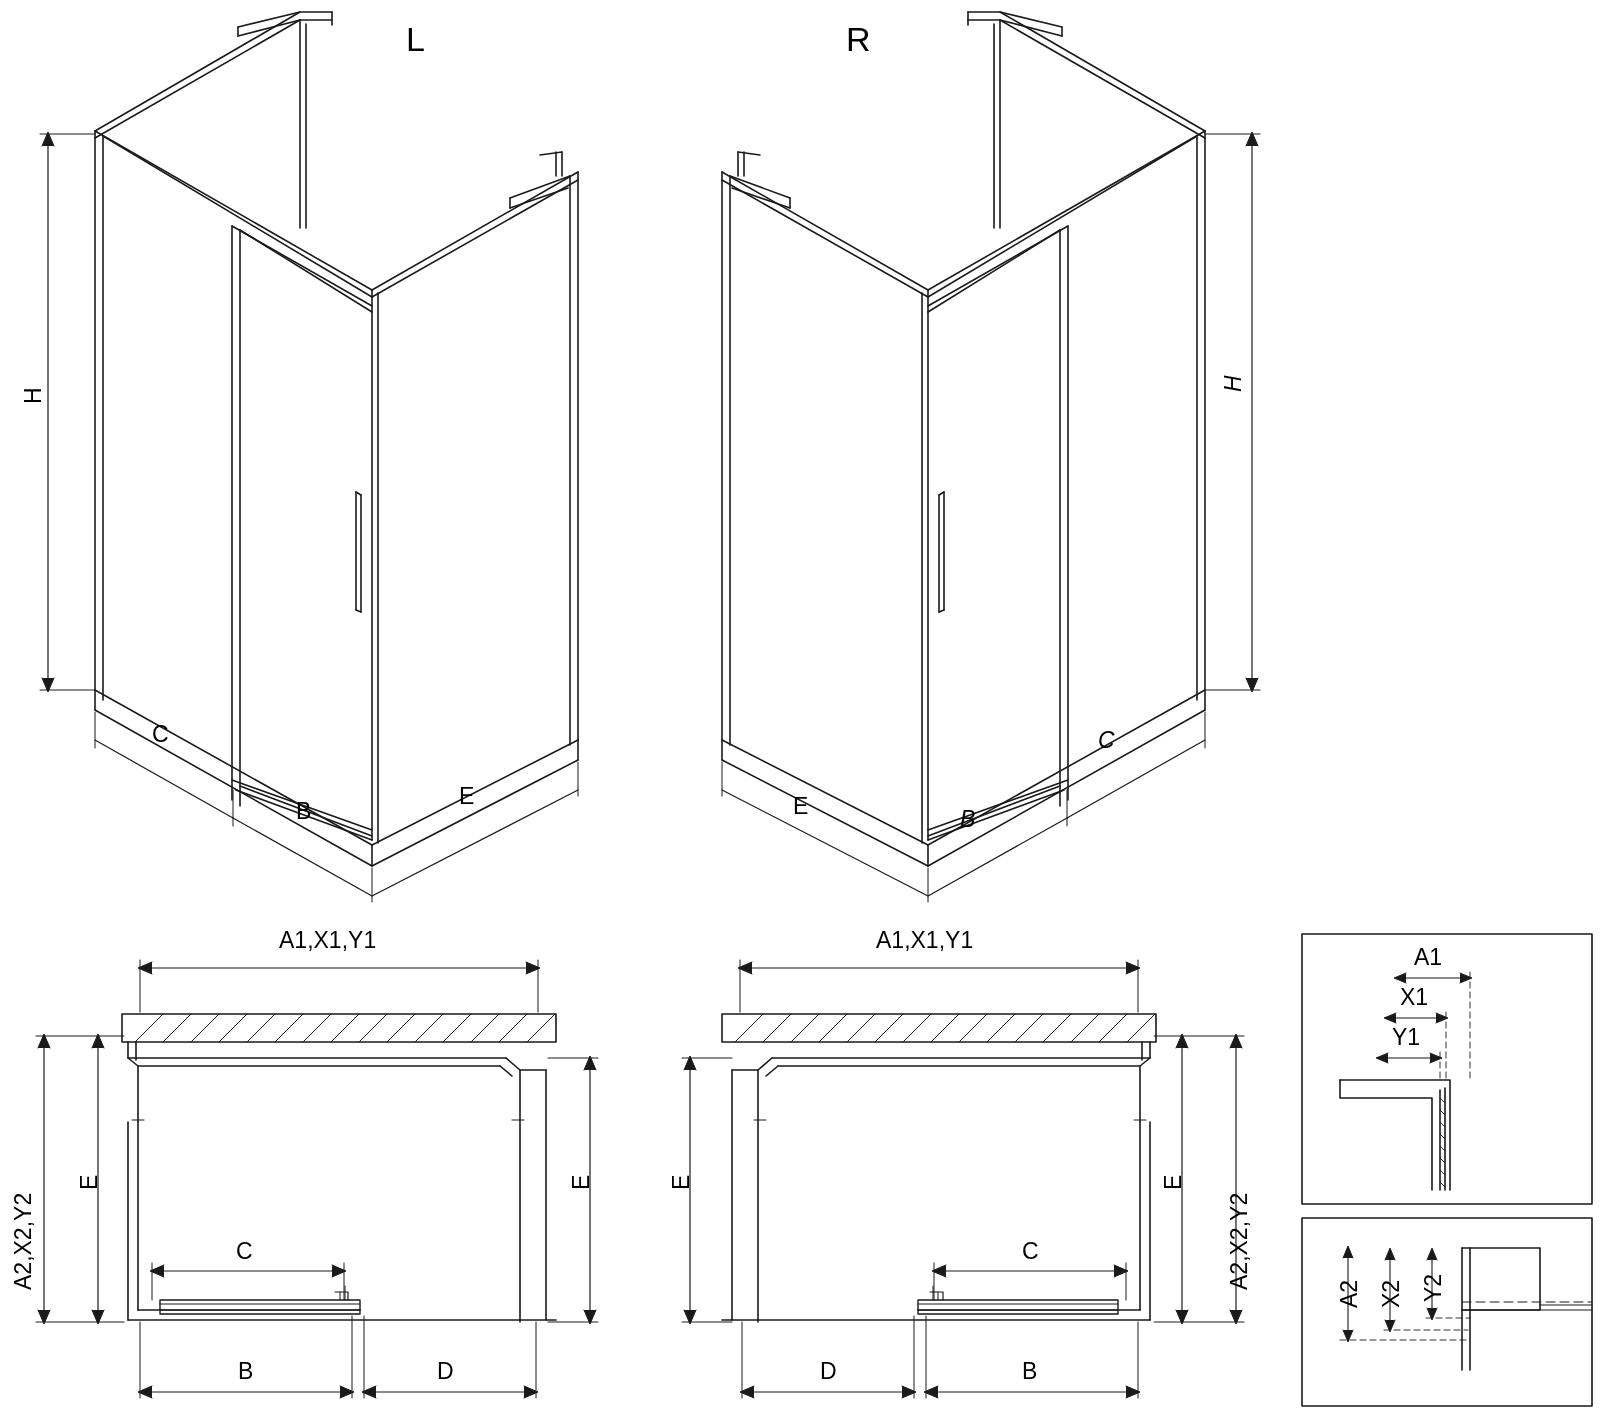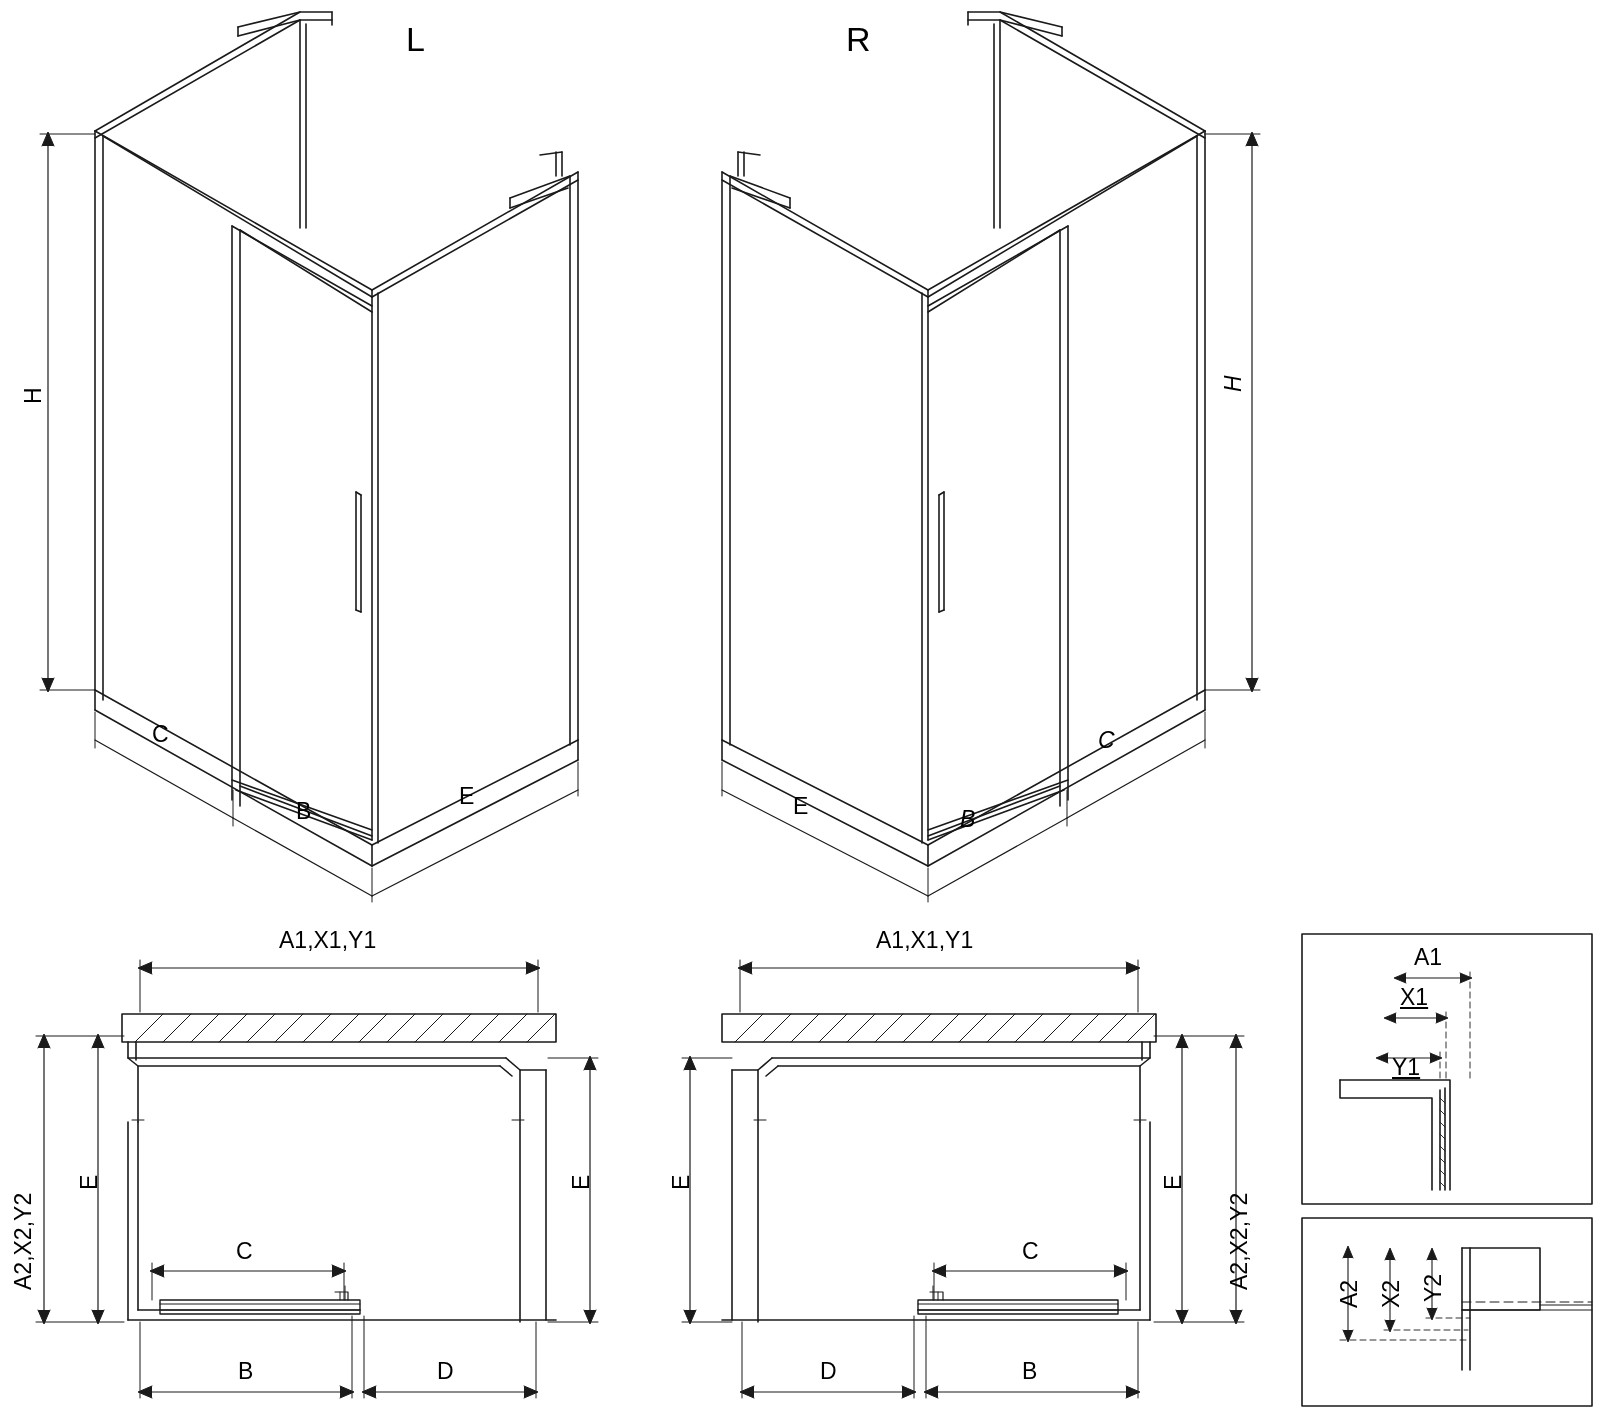--- a/index.html
+++ b/index.html
@@ -454,22 +454,22 @@
     <span class="rot90" style="position:absolute; left:0; top:0; display:inline-block;">E</span>
   </div>
   <div class="lbl" style="left:1228px; top:1290px;">
     <span class="rot90" style="position:absolute; left:0; top:0; display:inline-block;">A2,X2,Y2</span>
   </div>
   <div class="lbl" style="left:1022px; top:1240px;">C</div>
   <div class="lbl" style="left:820px; top:1360px;">D</div>
   <div class="lbl" style="left:1022px; top:1360px;">B</div>
 
   <div class="lbl small" style="left:1414px; top:946px;">A1</div>
-  <div class="lbl small" style="left:1400px; top:986px;text-decoration:underline;">X1</div>
-  <div class="lbl small" style="left:1392px; top:1056px;text-decoration:underline;">Y1</div>
+  <div class="lbl small" style="left:1400px; top:986px;">X1</div>
+  <div class="lbl small" style="left:1392px; top:1026px;">Y1</div>
 
   <div class="lbl small" style="left:1338px; top:1308px;">
     <span class="rot90" style="position:absolute; left:0; top:0; display:inline-block;">A2</span>
   </div>
   <div class="lbl small" style="left:1380px; top:1308px;">
     <span class="rot90" style="position:absolute; left:0; top:0; display:inline-block;">X2</span>
   </div>
   <div class="lbl small" style="left:1422px; top:1302px;">
     <span class="rot90" style="position:absolute; left:0; top:0; display:inline-block;">Y2</span>
   </div>

